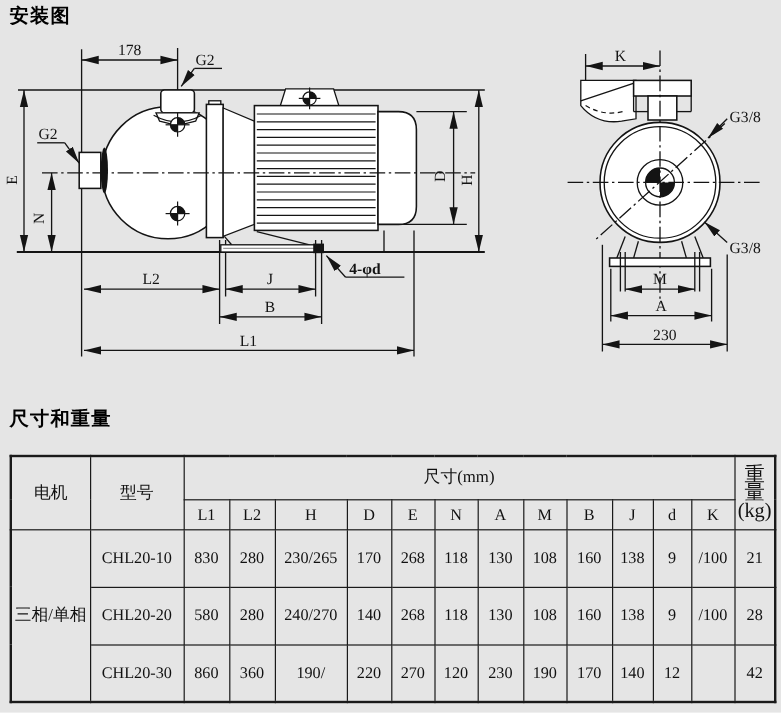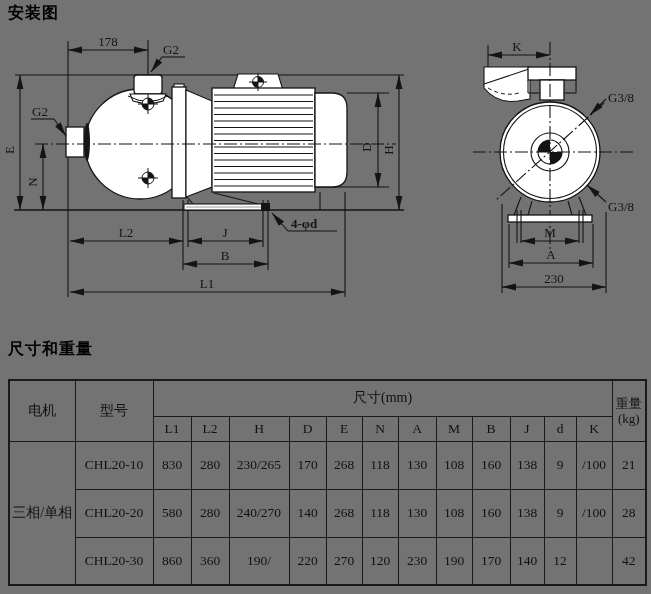--- a/index.html
+++ b/index.html
@@ -1,33 +1,33 @@
 <!DOCTYPE html>
 <html><head>
 <meta charset="utf-8">
 <style>
   html,body{margin:0;padding:0;background:#fff;}
-  .page{position:relative;width:651px;height:594px;background:#737373;overflow:hidden;
+  .page{position:relative;width:651px;height:594px;background:#e5e5e5;overflow:hidden;
         font-family:"Liberation Serif",serif;color:#1b1b1b;}
   .sec-title{position:absolute;left:8px;font-family:"Liberation Sans",sans-serif;
              font-weight:bold;font-size:16px;color:#000;letter-spacing:1px;}
   #title-install{top:3px;}
   #title-dims{top:339px;}
   svg{position:absolute;top:0;left:0;}
   svg text{font-family:"Liberation Serif",serif;font-size:13px;fill:#141414;}
   .dims-table{position:absolute;top:379px;left:8px;width:637px;border-collapse:collapse;
               table-layout:fixed;font-size:13.5px;color:#111;}
   .dims-table td,.dims-table th{border:1.5px solid #1a1a1a;text-align:center;vertical-align:middle;
               padding:0;font-weight:normal;}
   .dims-table{border:2px solid #1a1a1a;}
   .hr1{height:36px;}
   .hr2{height:25px;}
   .dr{height:48px;}
   .cn{font-size:14px;}
-  .wt div{line-height:15px;font-size:13px;}
+  .wt div{line-height:15px;font-size:17px;}
 </style>
 </head>
 <body>
 
 <div class="page">
 
   <div class="sec-title" id="title-install">安装图</div>
 
   <svg width="651" height="336" viewBox="0 0 651 336">
     <defs>

